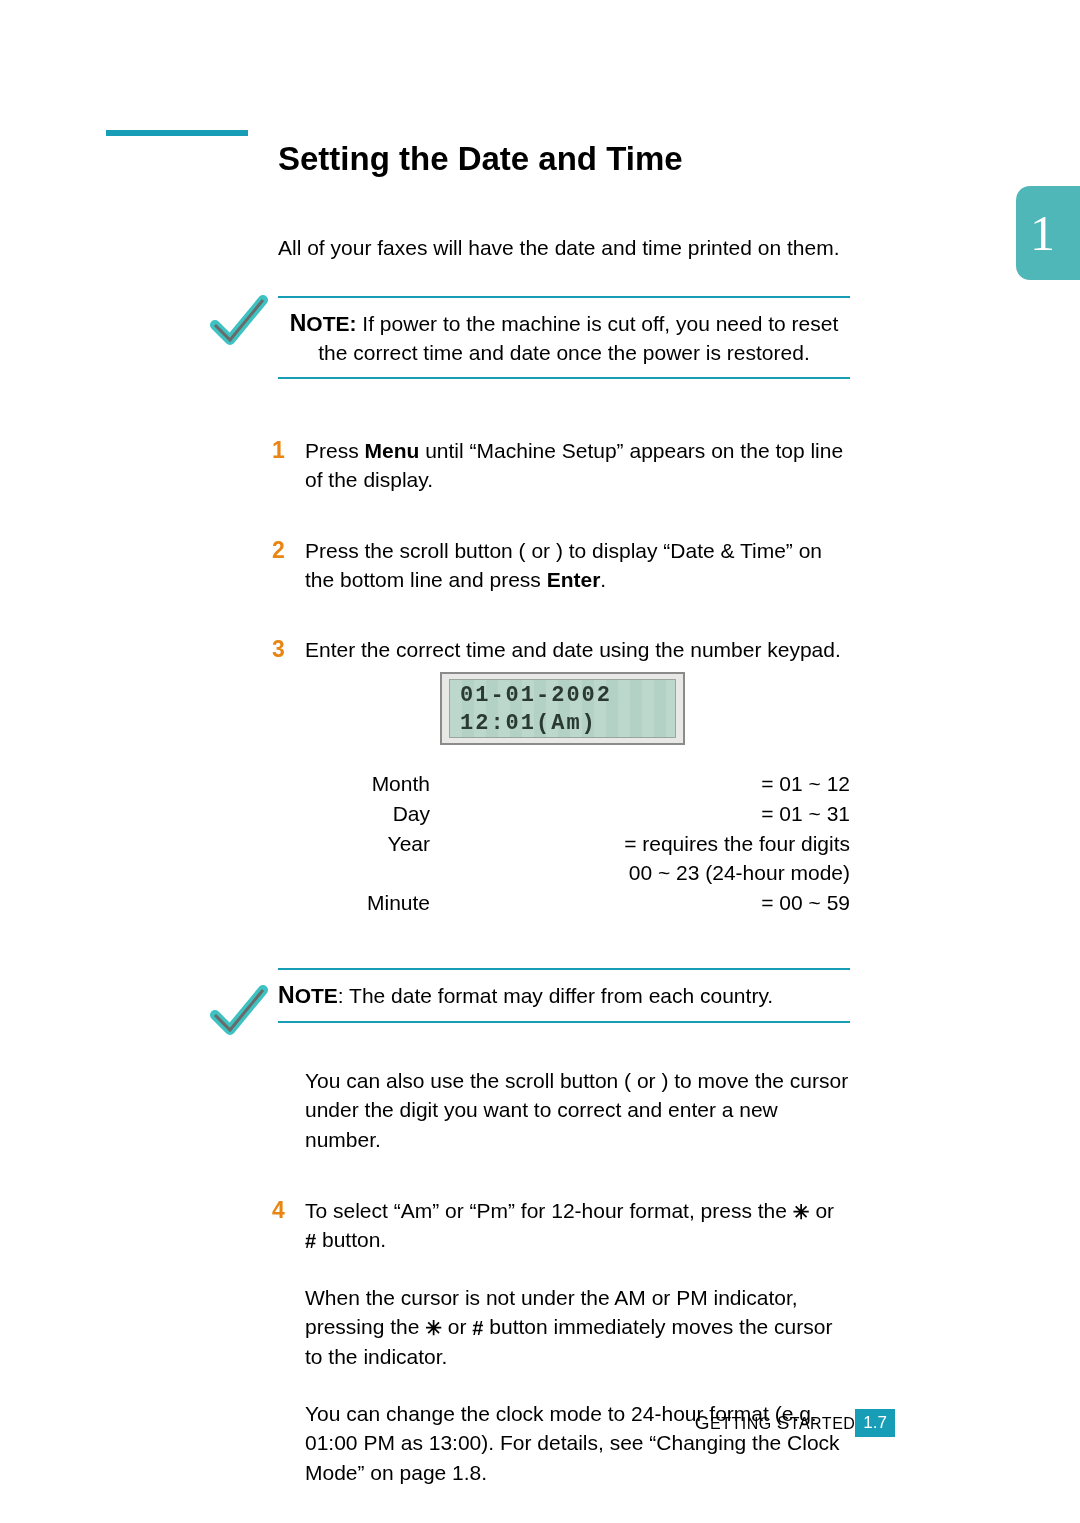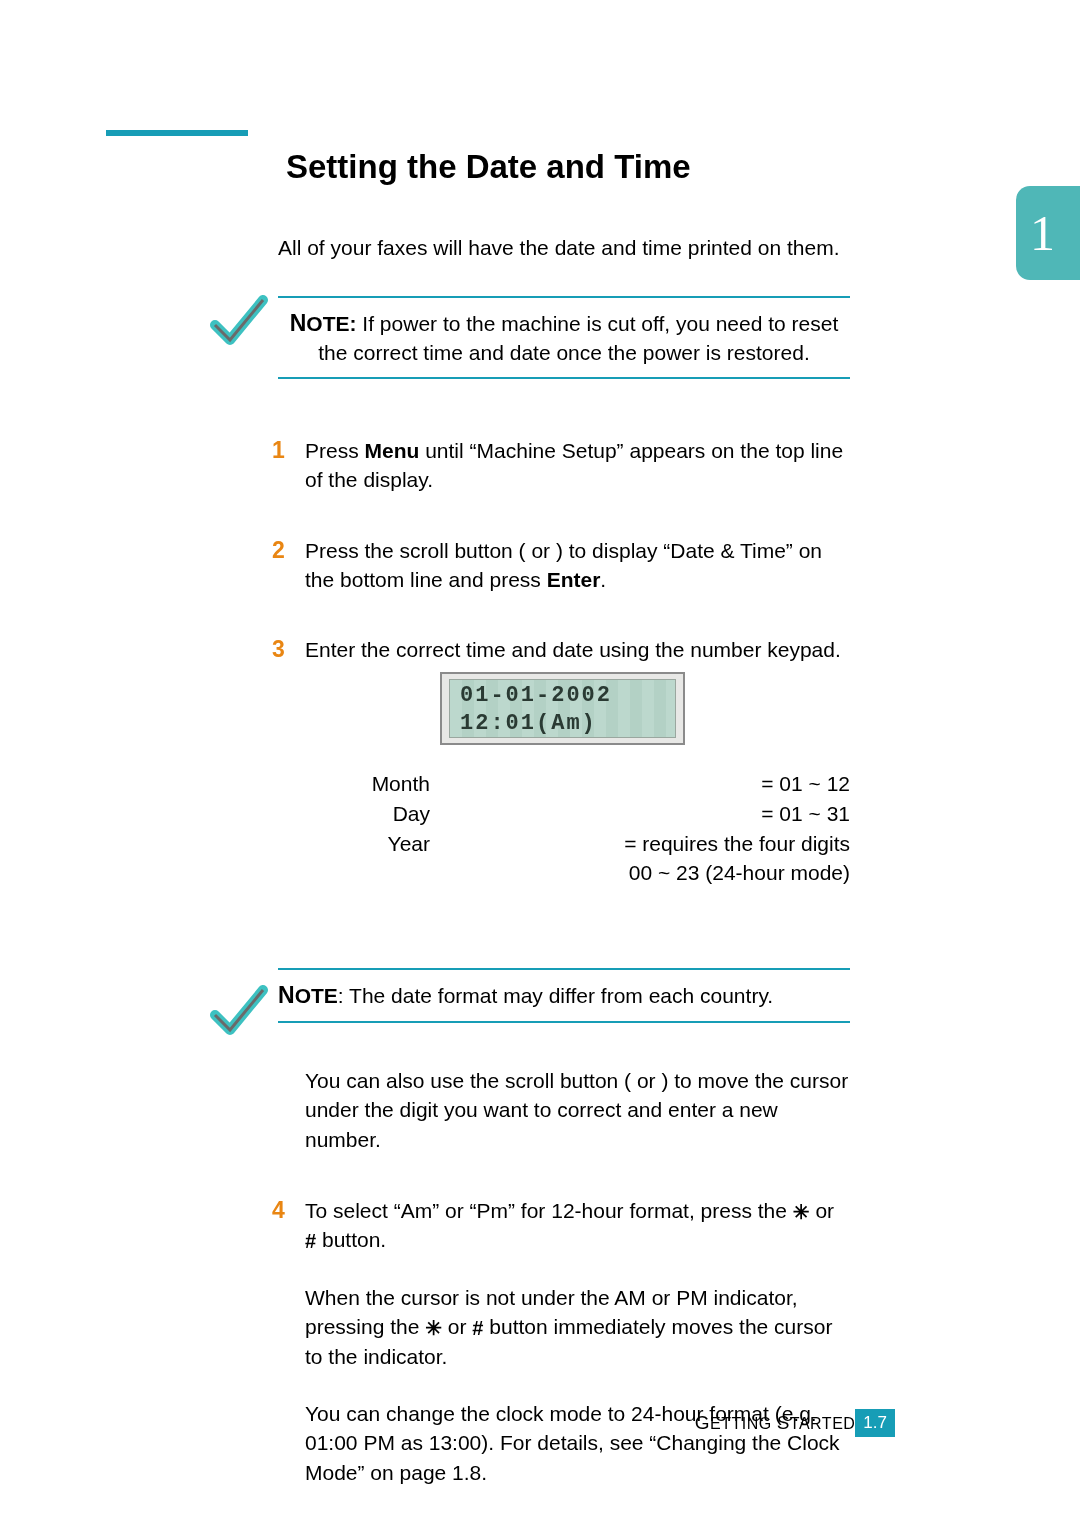--- a/index.html
+++ b/index.html
@@ -44,21 +44,21 @@
     right: 832px;
     height: 6px;
     background: #179db6;
   }
 
   
   h1.title {
     position: absolute;
     left: 278px;
     top: 140px;
-    margin: 8px;
+    margin: 0;
     font-size: 33px;
     font-weight: 700;
     font-family: Verdana, Geneva, sans-serif;
     color: #000;
   }
 
   .intro {
     position: absolute;
     left: 278px;
     top: 234px;
@@ -248,20 +248,24 @@
         <span class="val">= 01 ~ 31</span>
       </div>
     <div class="row">
         <span class="lbl">Year</span>
         <span class="val">= requires the four digits</span>
       </div>
     <div class="row">
         <span class="lbl"></span>
         <span class="val" style="white-space:pre">   00 ~ 23 (24-hour mode)</span>
       </div>
+    <div class="row">
+        <span class="lbl">Minute</span>
+        <span class="val">= 00 ~ 59</span>
+      </div>
   </div>
 
   <div class="check-icon check2">
     <svg viewBox="0 0 60 60">
         <path d="M7 33 L22 48 L55 8" fill="none" stroke="#3dc1c1" stroke-width="10" stroke-linecap="round" stroke-linejoin="round"></path>
         <path d="M7 33 L22 48 L55 8" fill="none" stroke="#6a6a6a" stroke-width="3"></path>
       </svg>
   </div>
   <div class="note-block note2">
     <span class="cap"><span style="font-size:23px">N</span>OTE</span><span>: The date format may differ from each country.</span>

